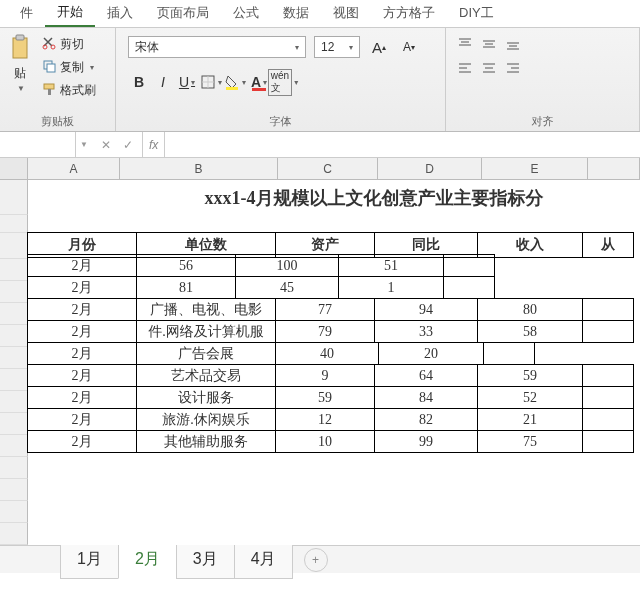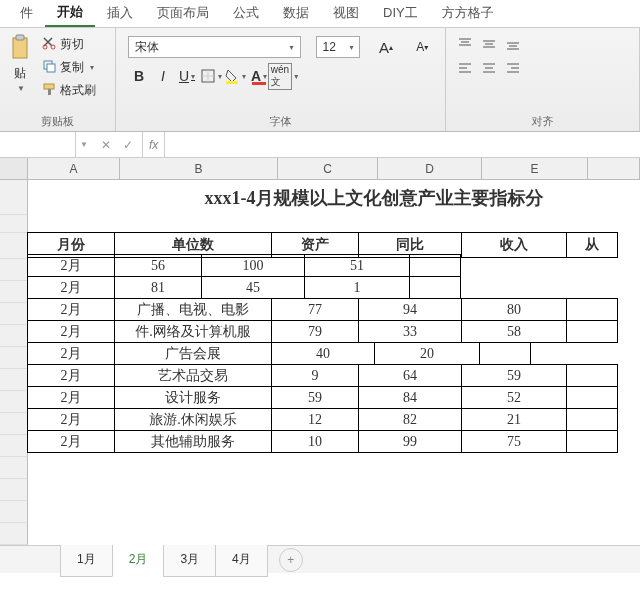--- a/index.html
+++ b/index.html
@@ -1,29 +1,29 @@
 <!DOCTYPE html>
 <html><head>
 <meta charset="utf-8">
 <style>
 *{margin:0;padding:0;box-sizing:border-box;font-family:"Microsoft YaHei",sans-serif}
 body{background:#fff;width:640px;height:600px;overflow:hidden;font-size:12px;color:#333}
 .tabs{display:flex;background:#fff;border-bottom:1px solid #ccc;height:28px;align-items:flex-end;padding-left:8px}
 .tab{padding:4px 12px;cursor:pointer;color:#555;font-size:13px;height:28px;display:flex;align-items:center}
-.tab.active{border-bottom:2px solid #3a7d3a;color:#222;font-weight:700}
+.tab.active{border-bottom:2px solid #3a7d3a;color:#222;font-weight:400}
 .ribbon{background:linear-gradient(#f4f4f4,#ececec);display:flex;height:104px;border-bottom:1px solid #bbb}
 .rgroup{border-right:1px solid #ccc;padding:4px 6px 2px;display:flex;flex-direction:column;justify-content:space-between;min-width:0}
 .rgroup-label{text-align:center;font-size:11px;color:#666;padding-top:2px}
 .clip-top{display:flex;gap:4px;flex:1}
 .clip-left{display:flex;flex-direction:column;align-items:center;gap:2px;padding:2px 4px}
 .clip-left svg{width:20px;height:26px}
 .clip-right{display:flex;flex-direction:column;gap:2px;padding:2px 0}
 .clip-btn{display:flex;align-items:center;gap:4px;padding:2px 4px;cursor:pointer;font-size:12px}
 .clip-btn svg{width:14px;height:14px}
-.font-top{display:flex;gap:15px;margin-bottom:7px}
+.font-top{display:flex;gap:8px;margin-bottom:13px}
 .font-sel{border:1px solid #aaa;background:#fff;height:22px;display:flex;align-items:center;padding:0 6px;font-size:12px}
 .font-sel.name{width:178px;justify-content:space-between}
 .font-sel.size{width:46px;justify-content:space-between}
 .fbtn{width:22px;height:22px;display:flex;align-items:center;justify-content:center;cursor:pointer;font-size:14px}
 .font-bot{display:flex;gap:2px;align-items:center}
 .fbtn svg{width:16px;height:16px}
 .drop-arrow{font-size:8px;color:#666;margin-left:2px}
 .align-group{display:flex;flex-direction:column;gap:4px;padding:2px}
 .align-row{display:flex;gap:2px}
 .abtn{width:22px;height:20px;display:flex;align-items:center;justify-content:center;cursor:pointer}
@@ -39,39 +39,39 @@
 .ch{border-right:1px solid #bbb;text-align:center;font-size:12px;color:#555;display:flex;align-items:center;justify-content:center}
 .gridbody{display:flex}
 .rowhdrs{display:flex;flex-direction:column;background:#f0f0f0;width:28px}
 .rh{height:22px;border-bottom:1px solid #ddd;border-right:1px solid #bbb}
 .cells{flex:1;position:relative}
 .title-row{height:35px;display:flex;align-items:center;justify-content:center;font-size:18px;font-weight:bold;font-family:SimSun,serif;padding-left:80px}
 .gap-row{height:18px}
 .data-row{display:flex;height:22px}
 .cell{border:1px solid #000;margin-left:-1px;margin-top:-1px;display:flex;align-items:center;justify-content:center;font-size:14px;font-family:SimSun,serif;overflow:hidden;white-space:nowrap}
 .hdr-row .cell{font-weight:bold;height:26px}
-.cA{width:88px}.cB{width:158px}.cC{width:88px}.cD{width:104px}.cE{width:106px}.cF{width:52px}
+.cA{width:110px}.cB{width:140px}.cC{width:100px}.cD{width:104px}.cE{width:106px}.cF{width:52px}
 .sheets{display:flex;height:28px;background:#f4f4f4;border-top:1px solid #ccc;align-items:center;padding-left:60px;gap:0}
-.sheet{padding:8px 16px;border:1px solid #ccc;background:#f9f9f9;cursor:pointer;font-size:12px;margin-right:-1px}
+.sheet{padding:8px 16px;border:1px solid #ccc;background:#f9f9f9;cursor:pointer;font-size:16px;margin-right:-1px}
 .sheet.active{background:#fff;border-bottom:1px solid #fff;color:#3a7d3a}
 .addsheet{width:24px;height:24px;border:1px solid #ccc;border-radius:50%;display:flex;align-items:center;justify-content:center;margin-left:12px;cursor:pointer;color:#888}
 </style>
 </head>
 <body>
 
 <div class="tabs" id="menuTabs">
     <div class="tab">件</div>
     <div class="tab active">开始</div>
     <div class="tab">插入</div>
     <div class="tab">页面布局</div>
     <div class="tab">公式</div>
     <div class="tab">数据</div>
     <div class="tab">视图</div>
+    <div class="tab">方方格子</div>
     <div class="tab">DIY工</div>
-    <div class="tab">方方格子</div>
   </div>
 
 <div class="ribbon">
  <div class="rgroup" style="width:116px">
   <div class="clip-top">
    <div class="clip-left">
     <span><svg viewBox="0 0 20 26">
               <rect x="3" y="4" width="14" height="20" fill="#f0d080" stroke="#b09040"></rect>
               <rect x="6" y="1" width="8" height="5" rx="1" fill="#ccc" stroke="#888"></rect>
             </svg></span>

